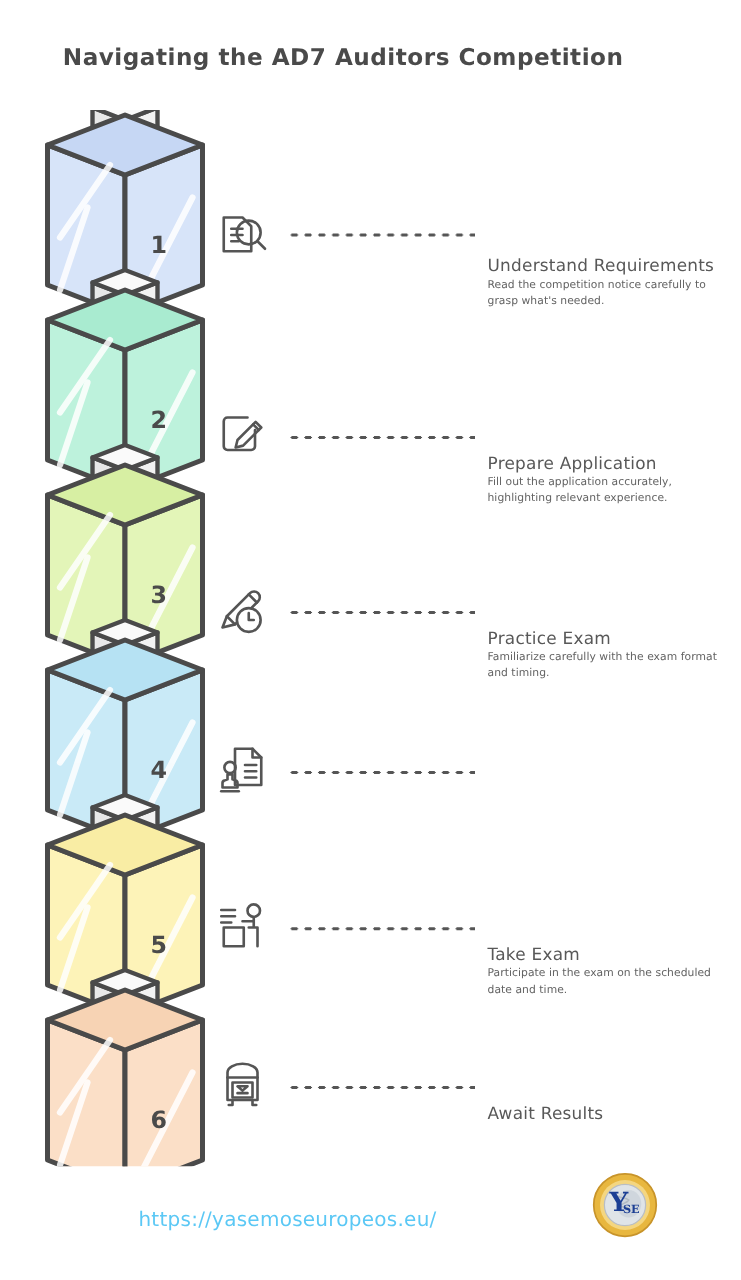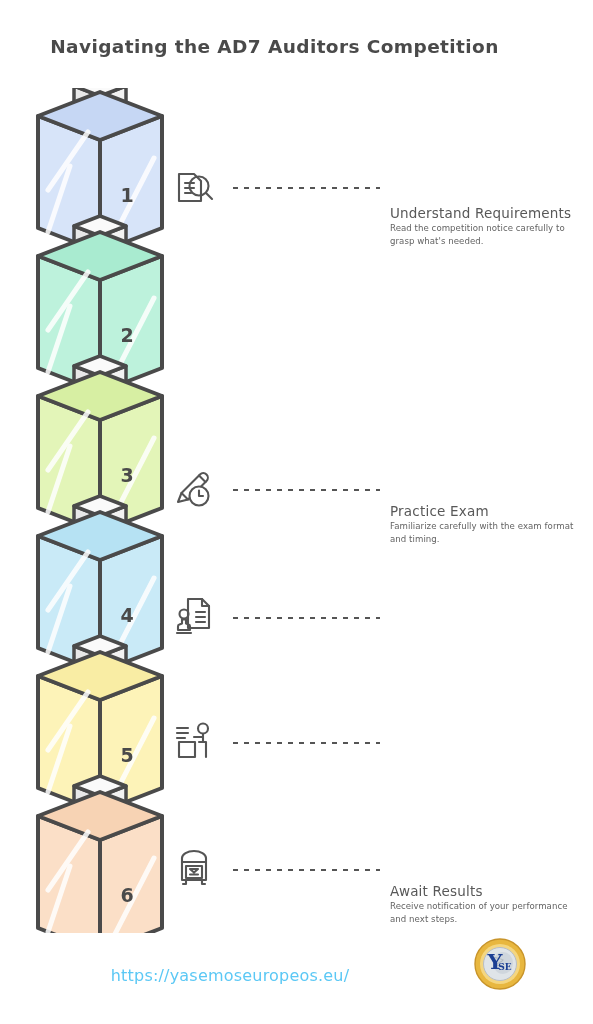--- a/index.html
+++ b/index.html
@@ -226,20 +226,34 @@
         <path d="M40 33 l6 6"></path>
       </svg>
     </div>
     <div class="row-dots" style="top:26px"></div>
     <div class="row-text" style="top:0px">
       <div class="row-heading">Understand Requirements</div>
       <div class="row-desc">Read the competition notice carefully to grasp what's needed.</div>
     </div>
   </div>
 
+  <div class="row" style="top:320px">
+    <div class="row-icon">
+      <svg viewBox="0 0 56 56" fill="none" stroke="#555" stroke-width="2.1" stroke-linecap="round" stroke-linejoin="round">
+        <path d="M13 17 a3 3 0 0 1 3-3 h16 M13 17 v20 a3 3 0 0 0 3 3 h19 a3 3 0 0 0 3-3 v-13"></path>
+        <path d="M24 32 l14.5-14.5 4.5 4.5 L28.5 36.5 22.5 38 z"></path>
+        <path d="M36.5 19.5 l4.5 4.5"></path>
+      </svg>
+    </div>
+    <div class="row-dots" style="top:28px"></div>
+    <div class="row-text" style="top:-2px">
+      <div class="row-heading">Prepare Application</div>
+      <div class="row-desc">Fill out the application accurately, highlighting relevant experience.</div>
+    </div>
+  </div>
 
   <div class="row" style="top:460px">
     <div class="row-icon">
       <svg viewBox="0 0 56 56" fill="none" stroke="#555" stroke-width="2.1" stroke-linecap="round" stroke-linejoin="round">
         <path d="M12 42 l3.5-9 L34 14.5 a4.5 4.5 0 0 1 6.5 6.5 L22 39.5 z"></path>
         <path d="M33 15.5 l6.5 6.5 M15.5 33 l6.5 6.5"></path>
         <circle cx="33" cy="36" r="9.5" fill="#fff"></circle>
         <path d="M33 30.5 v5.5 h4"></path>
       </svg>
     </div>
@@ -267,36 +281,39 @@
   <div class="row" style="top:713px">
     <div class="row-icon">
       <svg viewBox="0 0 56 56" fill="none" stroke="#555" stroke-width="2.1" stroke-linecap="round" stroke-linejoin="round">
         <path d="M11 15 h11 M11 20 h11 M11 25 h8"></path>
         <circle cx="37" cy="15.5" r="5"></circle>
         <path d="M37 21 v8 M37 24 h-9 M40 29 v15 M33 29 h7"></path>
         <path d="M13 29 h16 v15 h-16 z"></path>
       </svg>
     </div>
     <div class="row-dots" style="top:28px"></div>
+    <div class="row-text" style="top:-2px">
+      <div class="row-heading">Take Exam</div>
+      <div class="row-desc">Participate in the exam on the scheduled date and time.</div>
+    </div>
   </div>
 
   <div class="row" style="top:840px">
     <div class="row-icon">
       <svg viewBox="0 0 56 56" fill="none" stroke="#555" stroke-width="2.1" stroke-linecap="round" stroke-linejoin="round">
         <path d="M16 18 a12 7 0 0 1 24 0 v22 h-24 z"></path>
         <path d="M16 22 h24"></path>
         <path d="M20 26 h16 v12 h-16 z"></path>
         <path d="M24 29 h8 l-4 3.5 z M24 34.5 h8"></path>
         <path d="M17 44 h3 v-4 M36 40 v4 h3"></path>
       </svg>
     </div>
     <div class="row-dots" style="top:28px"></div>
     <div class="row-text" style="top:-2px">
       <div class="row-heading">Await Results</div>
-      <div class="row-desc">Receive notification of your performance and next steps.</div>
     </div>
   </div>
 
   <div id="footer-url">https://yasemoseuropeos.eu/</div>
   <div id="footer-logo">
     <svg viewBox="0 0 56 56" width="56" height="56" xmlns="http://www.w3.org/2000/svg">
       <circle cx="28" cy="28" r="25" fill="#e8b73f"></circle>
       <circle cx="28" cy="28" r="25" fill="none" stroke="#c8942a" stroke-width="1.4"></circle>
       <circle cx="28" cy="28" r="20" fill="#f4d680"></circle>
       <circle cx="28" cy="28" r="16.5" fill="#dfe4e8"></circle>

